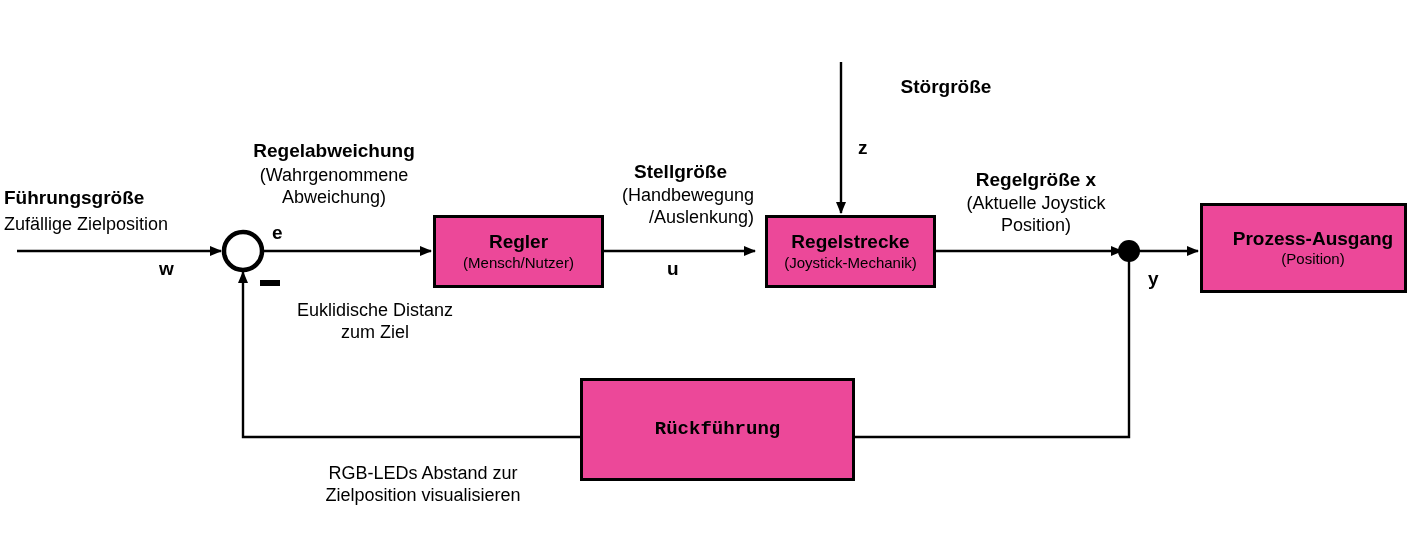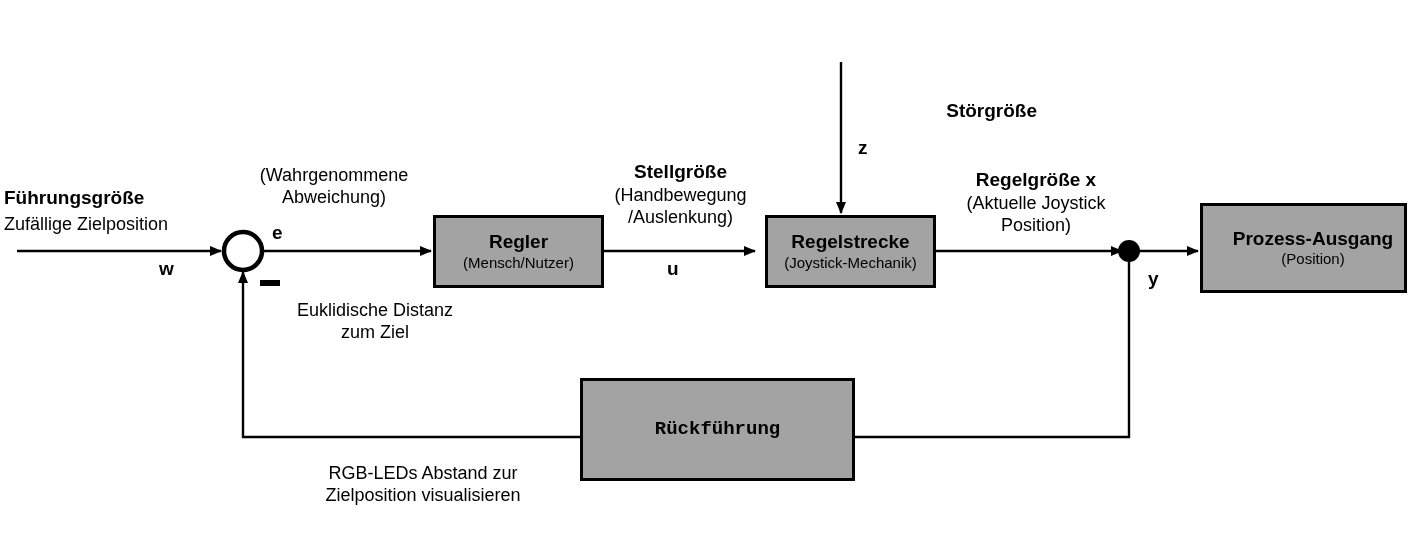--- a/index.html
+++ b/index.html
@@ -19,21 +19,21 @@
     position: absolute;
     left: 0;
     top: 0;
     width: 1413px;
     height: 544px;
     pointer-events: none;
   }
   .block {
     position: absolute;
     box-sizing: border-box;
-    background: #a3a3a3;
+    background: #ec4899;
     border: 3px solid #000000;
     display: flex;
     flex-direction: column;
     align-items: center;
     justify-content: center;
     text-align: center;
     line-height: 1.18;
   }
   .block .b-title {
     font-weight: bold;
@@ -121,28 +121,29 @@
     <div class="b-sub">(Position)</div>
   </div>
 
   <div class="block" style="left:580px; top:378px; width:275px; height:103px;font-family:Liberation Mono, monospace;">
     <div class="b-title">Rückführung</div>
   </div>
 
   <div class="lbl lbl-bold" style="left:4px; top:186px; width:175px; text-align:left;">Führungsgröße</div>
   <div class="lbl lbl-plain" style="left:4px; top:214px; width:190px; text-align:left;">Zufällige Zielposition</div>
 
+  <div class="lbl lbl-bold" style="left:234px; top:139px; width:200px;">Regelabweichung</div>
   <div class="lbl lbl-plain" style="left:234px; top:165px; width:200px;">(Wahrgenommene
 Abweichung)</div>
 
   <div class="lbl lbl-bold" style="left:607px; top:160px; width:147px;">Stellgröße</div>
-  <div class="lbl lbl-plain" style="left:607px; top:185px; width:147px;">(Handbewegung
+  <div class="lbl lbl-plain" style="left:607px; top:185px; width:147px;text-align:right;">(Handbewegung
 /Auslenkung)</div>
 
-  <div class="lbl lbl-bold" style="left:855px; top:75px; width:182px; text-align:right;margin-top:24px;">Störgröße</div>
+  <div class="lbl lbl-bold" style="left:855px; top:75px; width:182px; text-align:center;">Störgröße</div>
 
   <div class="lbl lbl-bold" style="left:942px; top:168px; width:188px;">Regelgröße x</div>
   <div class="lbl lbl-plain" style="left:942px; top:193px; width:188px;">(Aktuelle Joystick
 Position)</div>
 
   <div class="lbl lbl-plain" style="left:288px; top:463px; width:270px;">RGB-LEDs Abstand zur
 Zielposition visualisieren</div>
 
   <div class="lbl lbl-plain" style="left:277px; top:300px; width:196px;">Euklidische Distanz
 zum Ziel</div>

